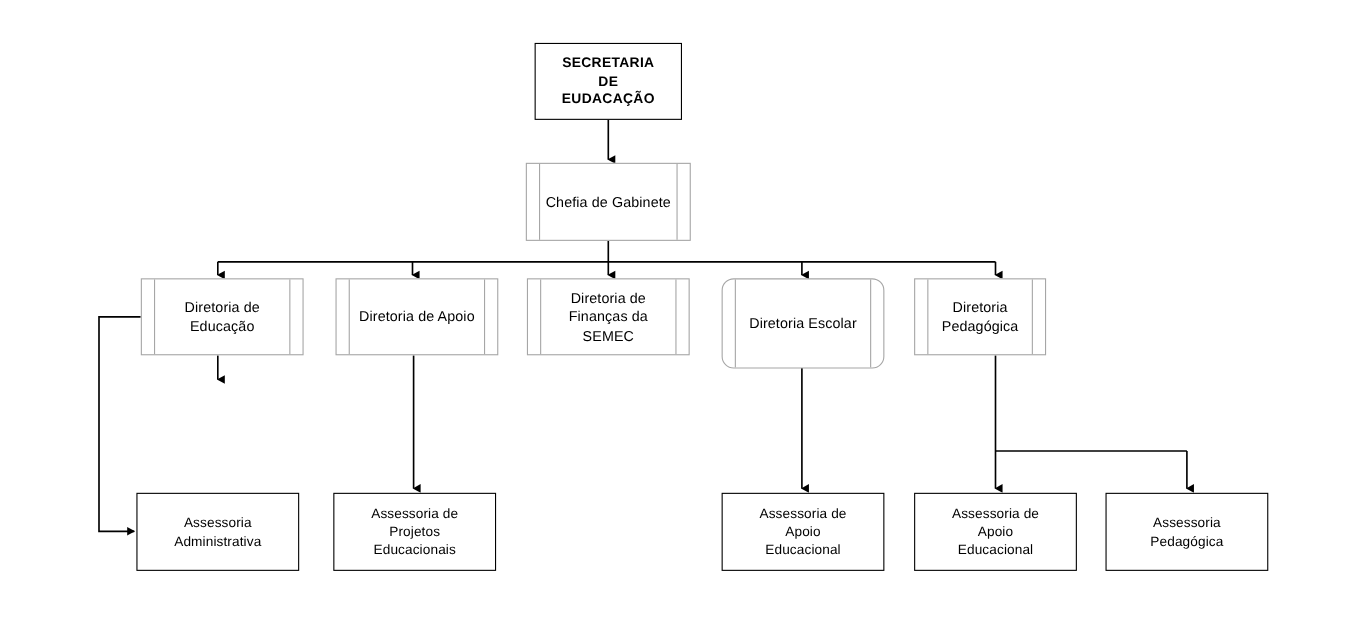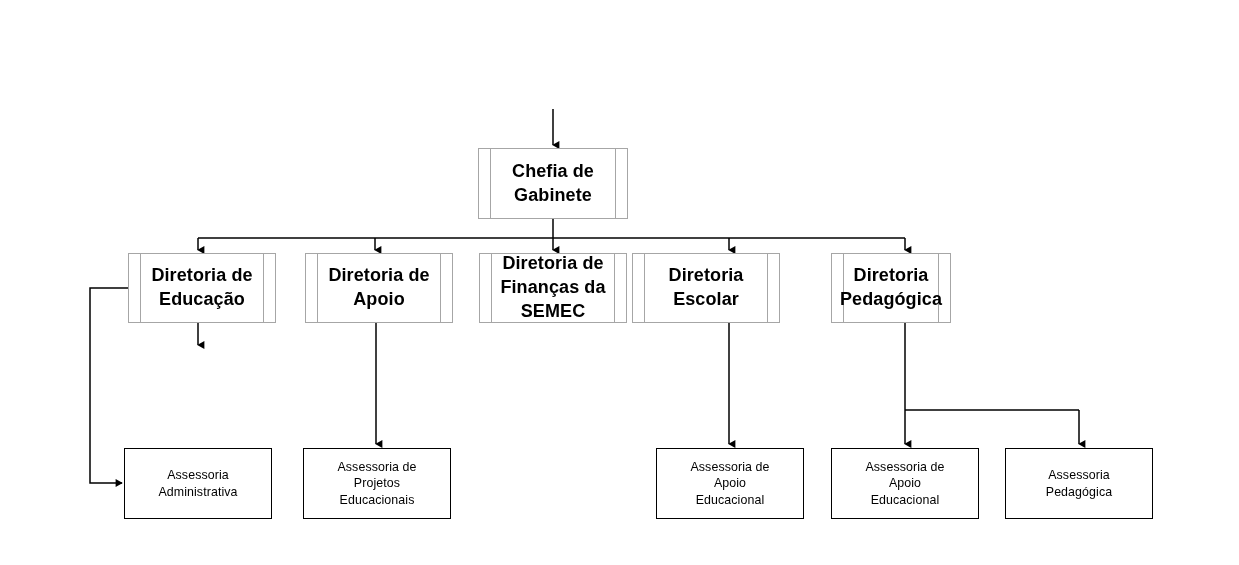--- a/index.html
+++ b/index.html
@@ -46,22 +46,22 @@
   
   .node.root {
     border: 1.6px solid #000000;
     font-weight: bold;
     font-size: 12.6px;
     letter-spacing: 0.3px;
   }
   
   .node.process {
     border: 1.4px solid #a6a6a6;
-    font-weight: bold;
-    font-size: 18px;
+    font-weight: normal;
+    font-size: 13px;
   }
   .node.process::before,
   .node.process::after {
     content: "";
     position: absolute;
     top: 0;
     bottom: 0;
     width: 0;
     border-left: 1.4px solid #a6a6a6;
   }
@@ -110,40 +110,44 @@
 
       <path d="M729,323 L729,444" marker-end="url(#arrowDown)"></path>
 
       <path d="M905,323 L905,410"></path>
       <path d="M905,410 L1079,410"></path>
       <path d="M905,410 L905,444" marker-end="url(#arrowDown)"></path>
       <path d="M1079,410 L1079,444" marker-end="url(#arrowDown)"></path>
     </g>
   </svg>
 
+  <div class="node root" style="left:486px; top:39px; width:134px; height:70px;">
+    <span class="node-label">SECRETARIA DE
+EUDACAÇÃO</span>
+  </div>
 
   <div class="node process" style="left:478px; top:148px; width:150px; height:71px;">
     <span class="node-label">Chefia de Gabinete</span>
   </div>
 
   <div class="node process" style="left:128px; top:253px; width:148px; height:70px;">
     <span class="node-label">Diretoria de
 Educação</span>
   </div>
 
   <div class="node process" style="left:305px; top:253px; width:148px; height:70px;">
     <span class="node-label">Diretoria de Apoio</span>
   </div>
 
   <div class="node process" style="left:479px; top:253px; width:148px; height:70px;">
     <span class="node-label">Diretoria de
 Finanças da SEMEC</span>
   </div>
 
-  <div class="node process" style="left:632px; top:253px; width:148px; height:70px;">
+  <div class="node process" style="left:656px; top:253px; width:148px; height:82px;border-radius:11px;">
     <span class="node-label">Diretoria Escolar</span>
   </div>
 
   <div class="node process" style="left:831px; top:253px; width:120px; height:70px;">
     <span class="node-label">Diretoria
 Pedagógica</span>
   </div>
 
 
   <div class="node plain" style="left:124px; top:448px; width:148px; height:71px;align-items:center;">

